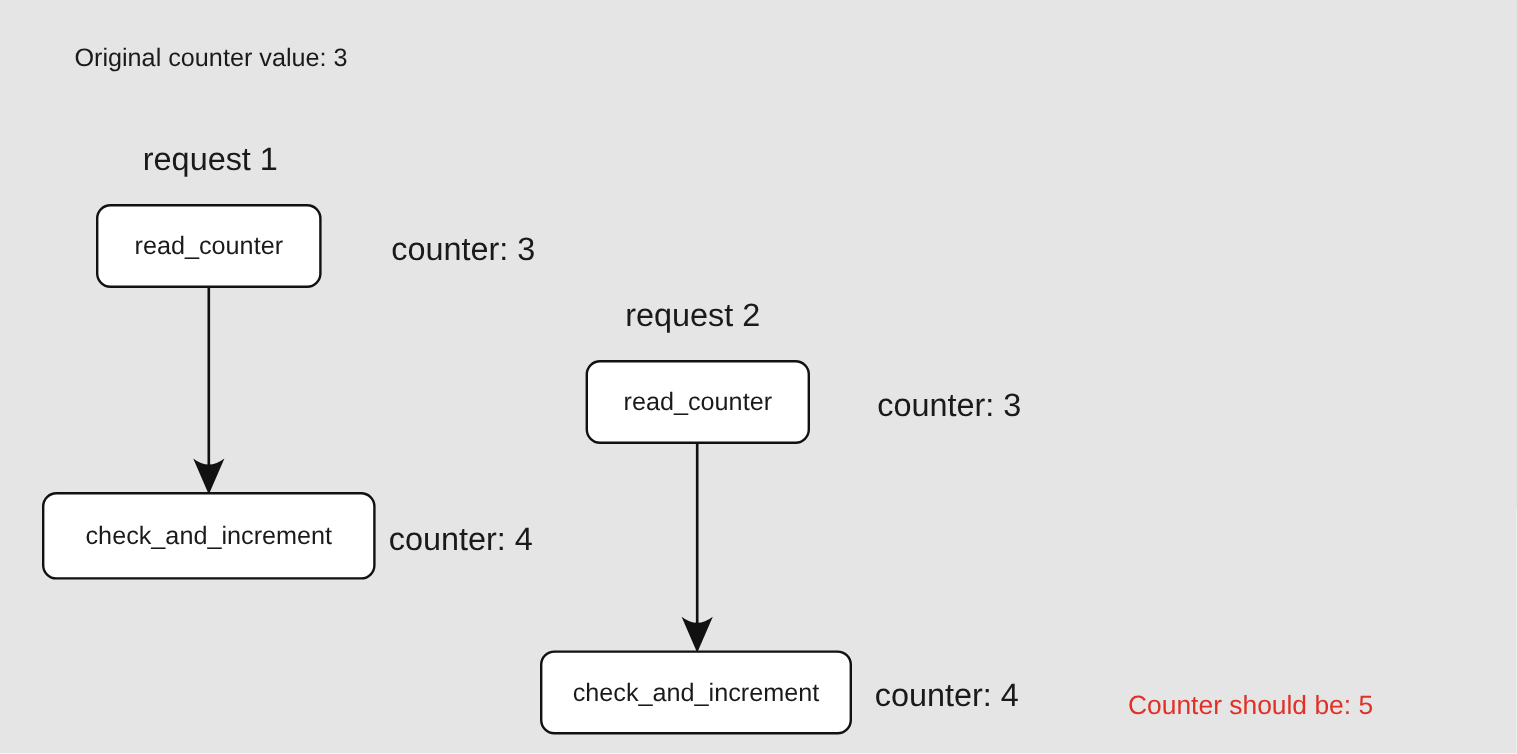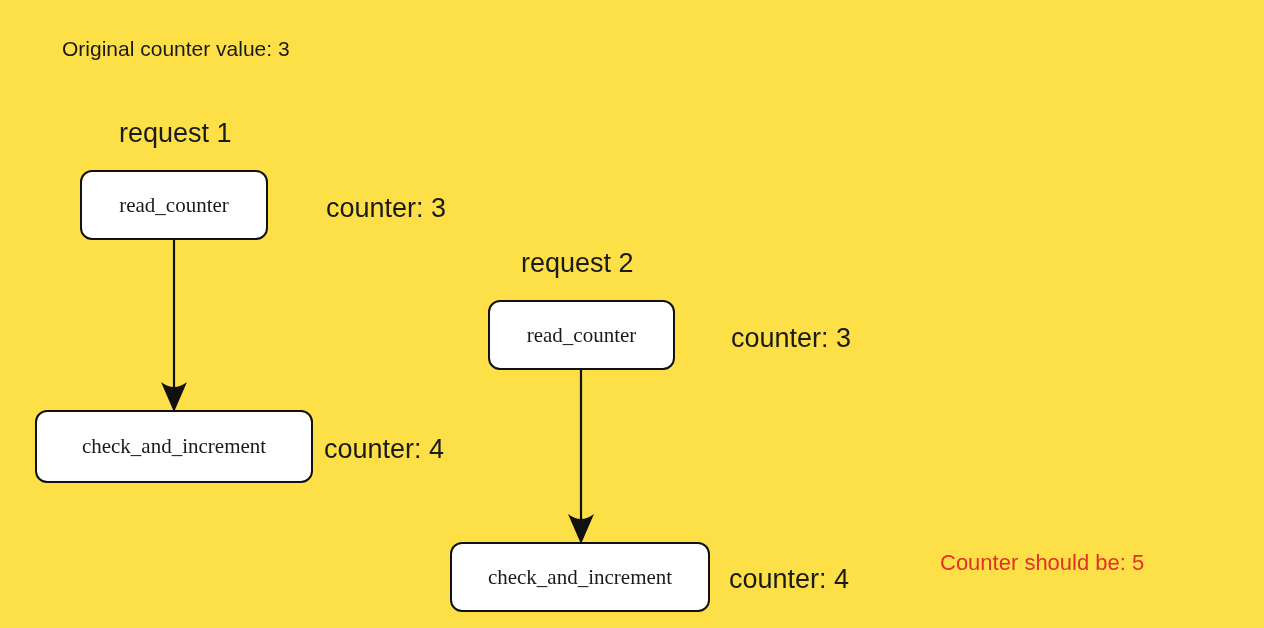--- a/index.html
+++ b/index.html
@@ -7,21 +7,21 @@
     padding: 0;
     background: #ffffff;
   }
   body {
     font-family: "Liberation Sans", sans-serif;
   }
   #canvas {
     position: relative;
     width: 1264px;
     height: 628px;
-    background: #fde047;
+    background: #e5e5e5;
     overflow: hidden;
   }
   .txt {
     position: absolute;
     color: #1a1a1a;
     font-size: 27px;
     line-height: 1;
     white-space: nowrap;
   }
   .node {
@@ -32,21 +32,20 @@
     background: #ffffff;
     display: flex;
     align-items: center;
     justify-content: center;
   }
   .node-label {
     font-size: 21px;
     color: #1a1a1a;
     white-space: nowrap;
     line-height: 1;
-    font-family: Liberation Serif, serif;
   }
   .edge {
     position: absolute;
     overflow: visible;
   }
   .edge line {
     stroke: #111111;
     stroke-width: 2.2;
   }
   .edge path.head {
@@ -97,15 +96,15 @@
     <line x1="581" y1="370" x2="581" y2="532"></line>
     <path class="head" d="M581,544 L568,514 Q581,524 594,514 Z"></path>
   </svg>
 
   <div class="node" style="left:450px; top:542px; width:260px; height:70px;">
     <span class="node-label">check_and_increment</span>
   </div>
 
   <div class="txt" style="left:729px; top:566px;">counter: 4</div>
 
-  <div class="txt alert-text" style="left:940px; top:552px; color:#e03127;">Counter should be: 5</div>
+  <div class="txt alert-text" style="left:940px; top:577px; color:#e03127;">Counter should be: 5</div>
 
 </div>
 
 </body></html>

